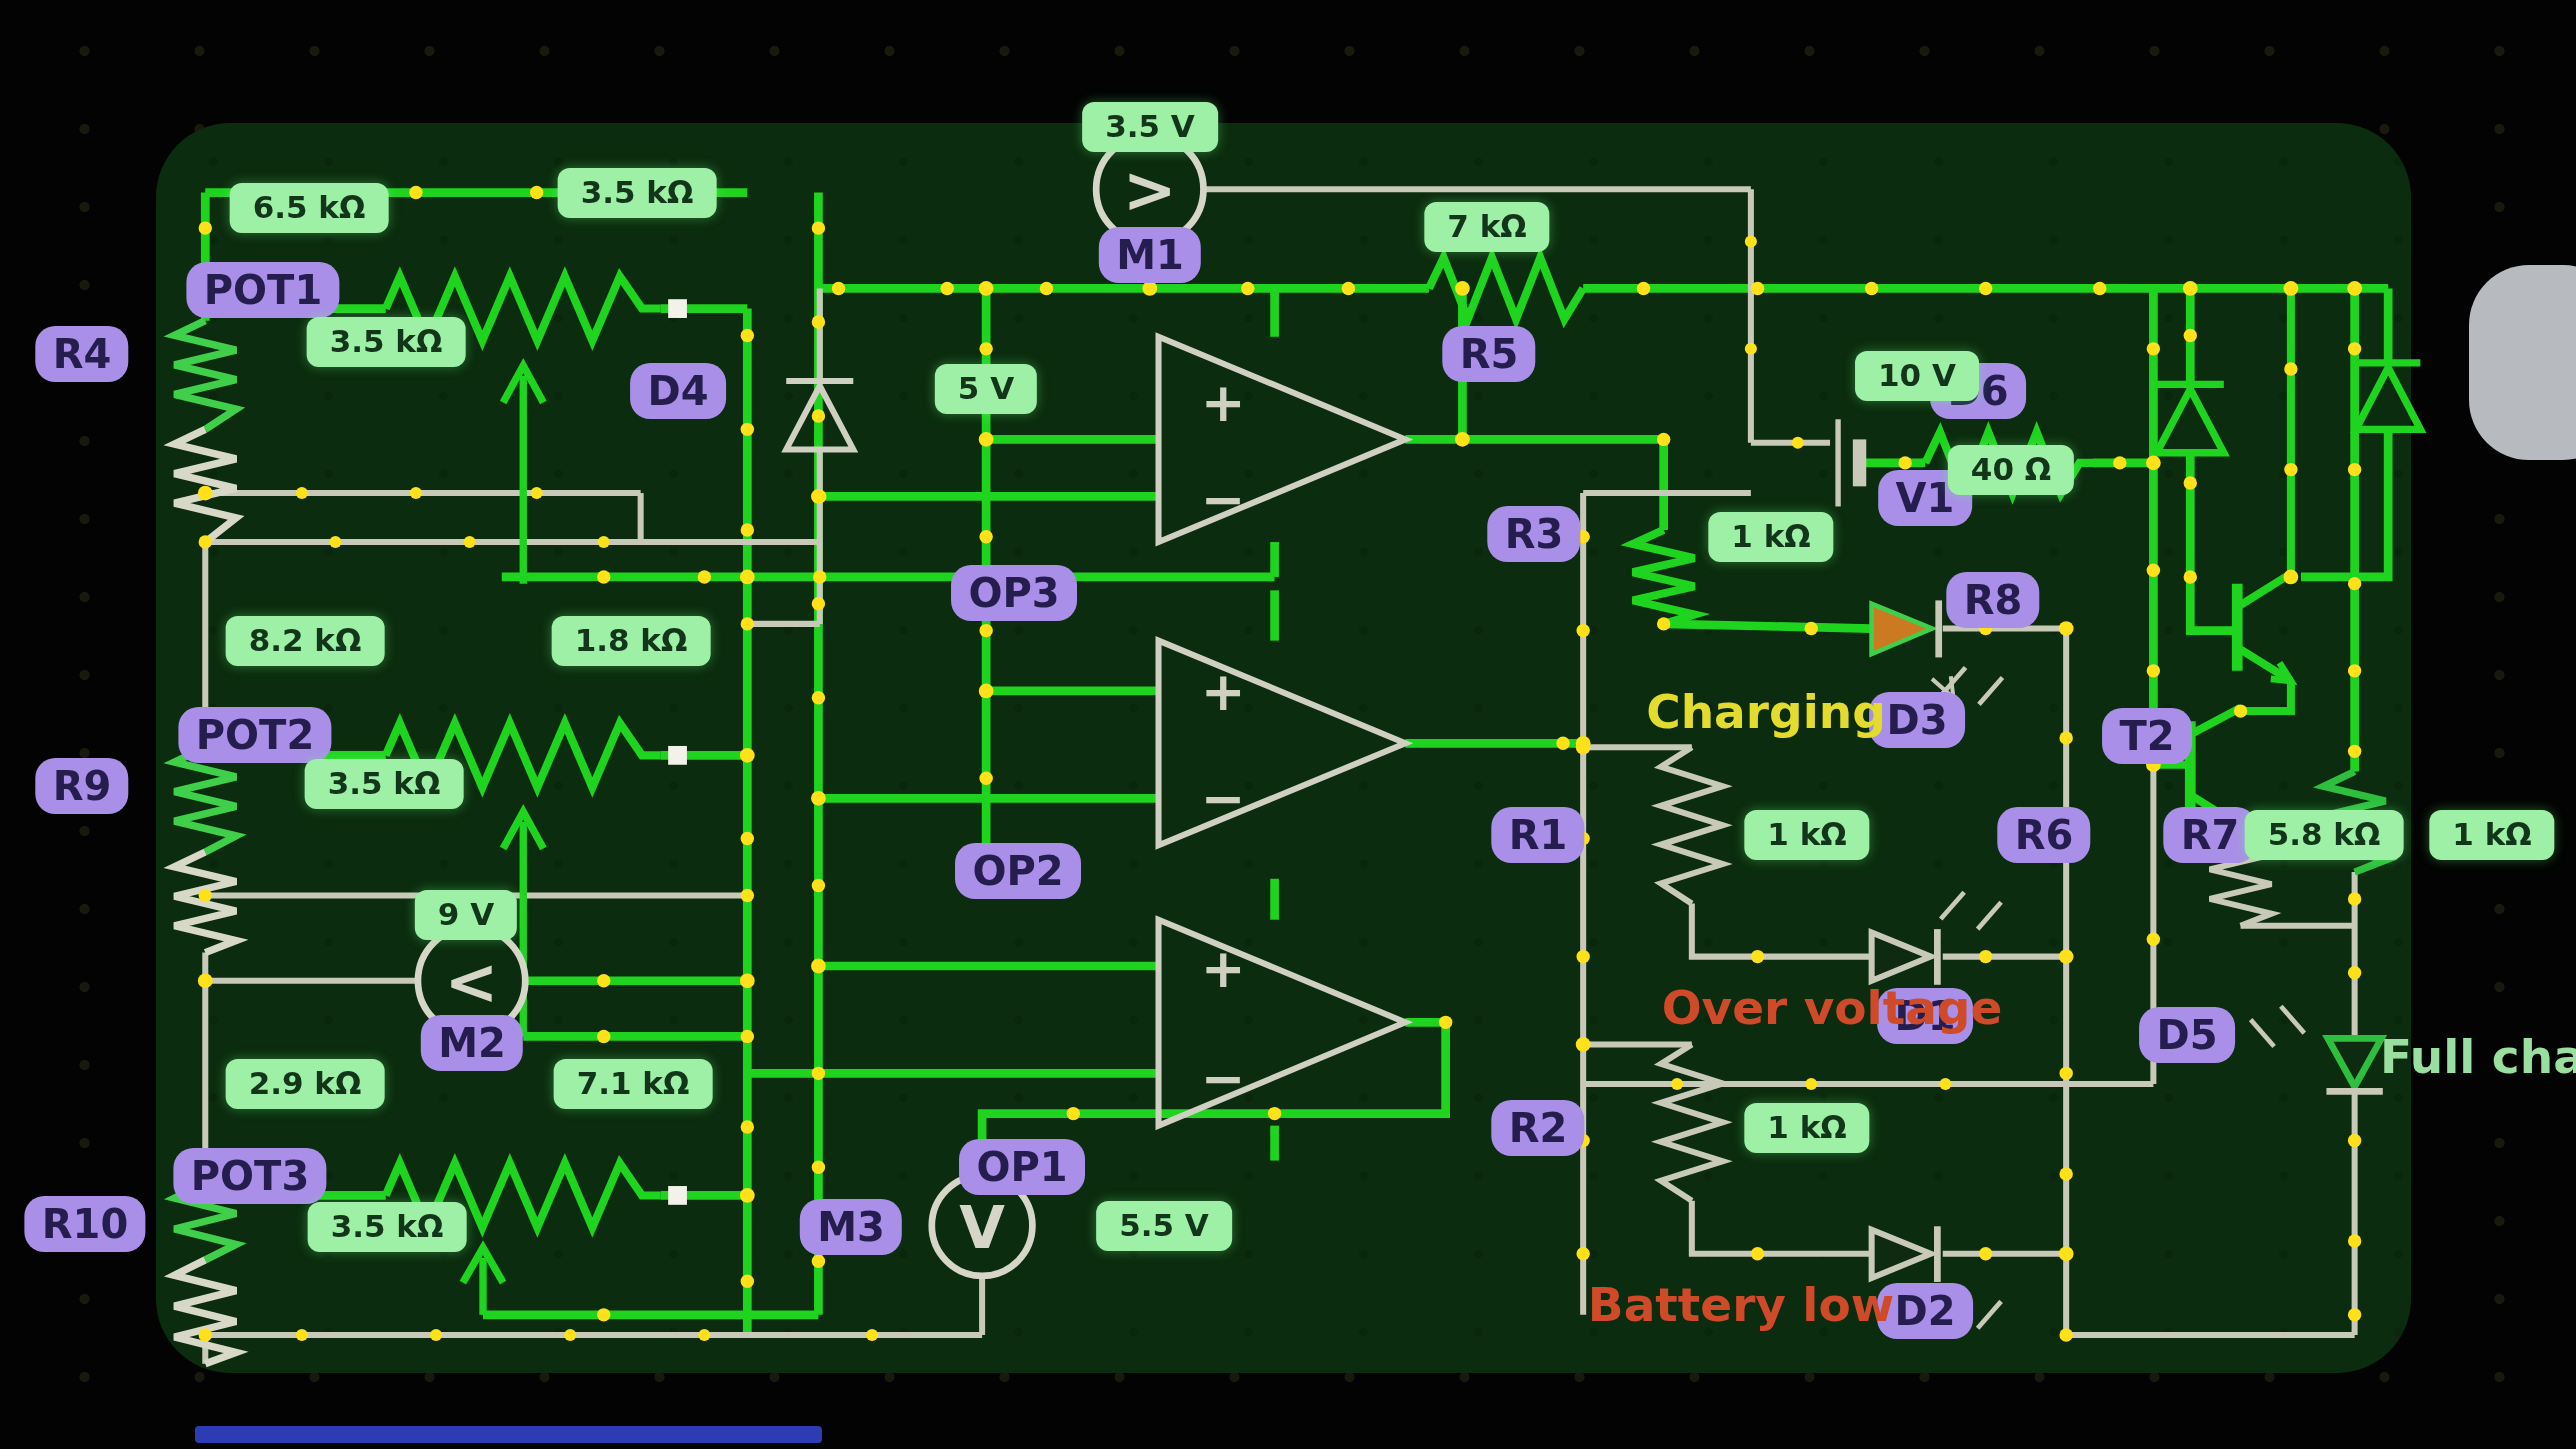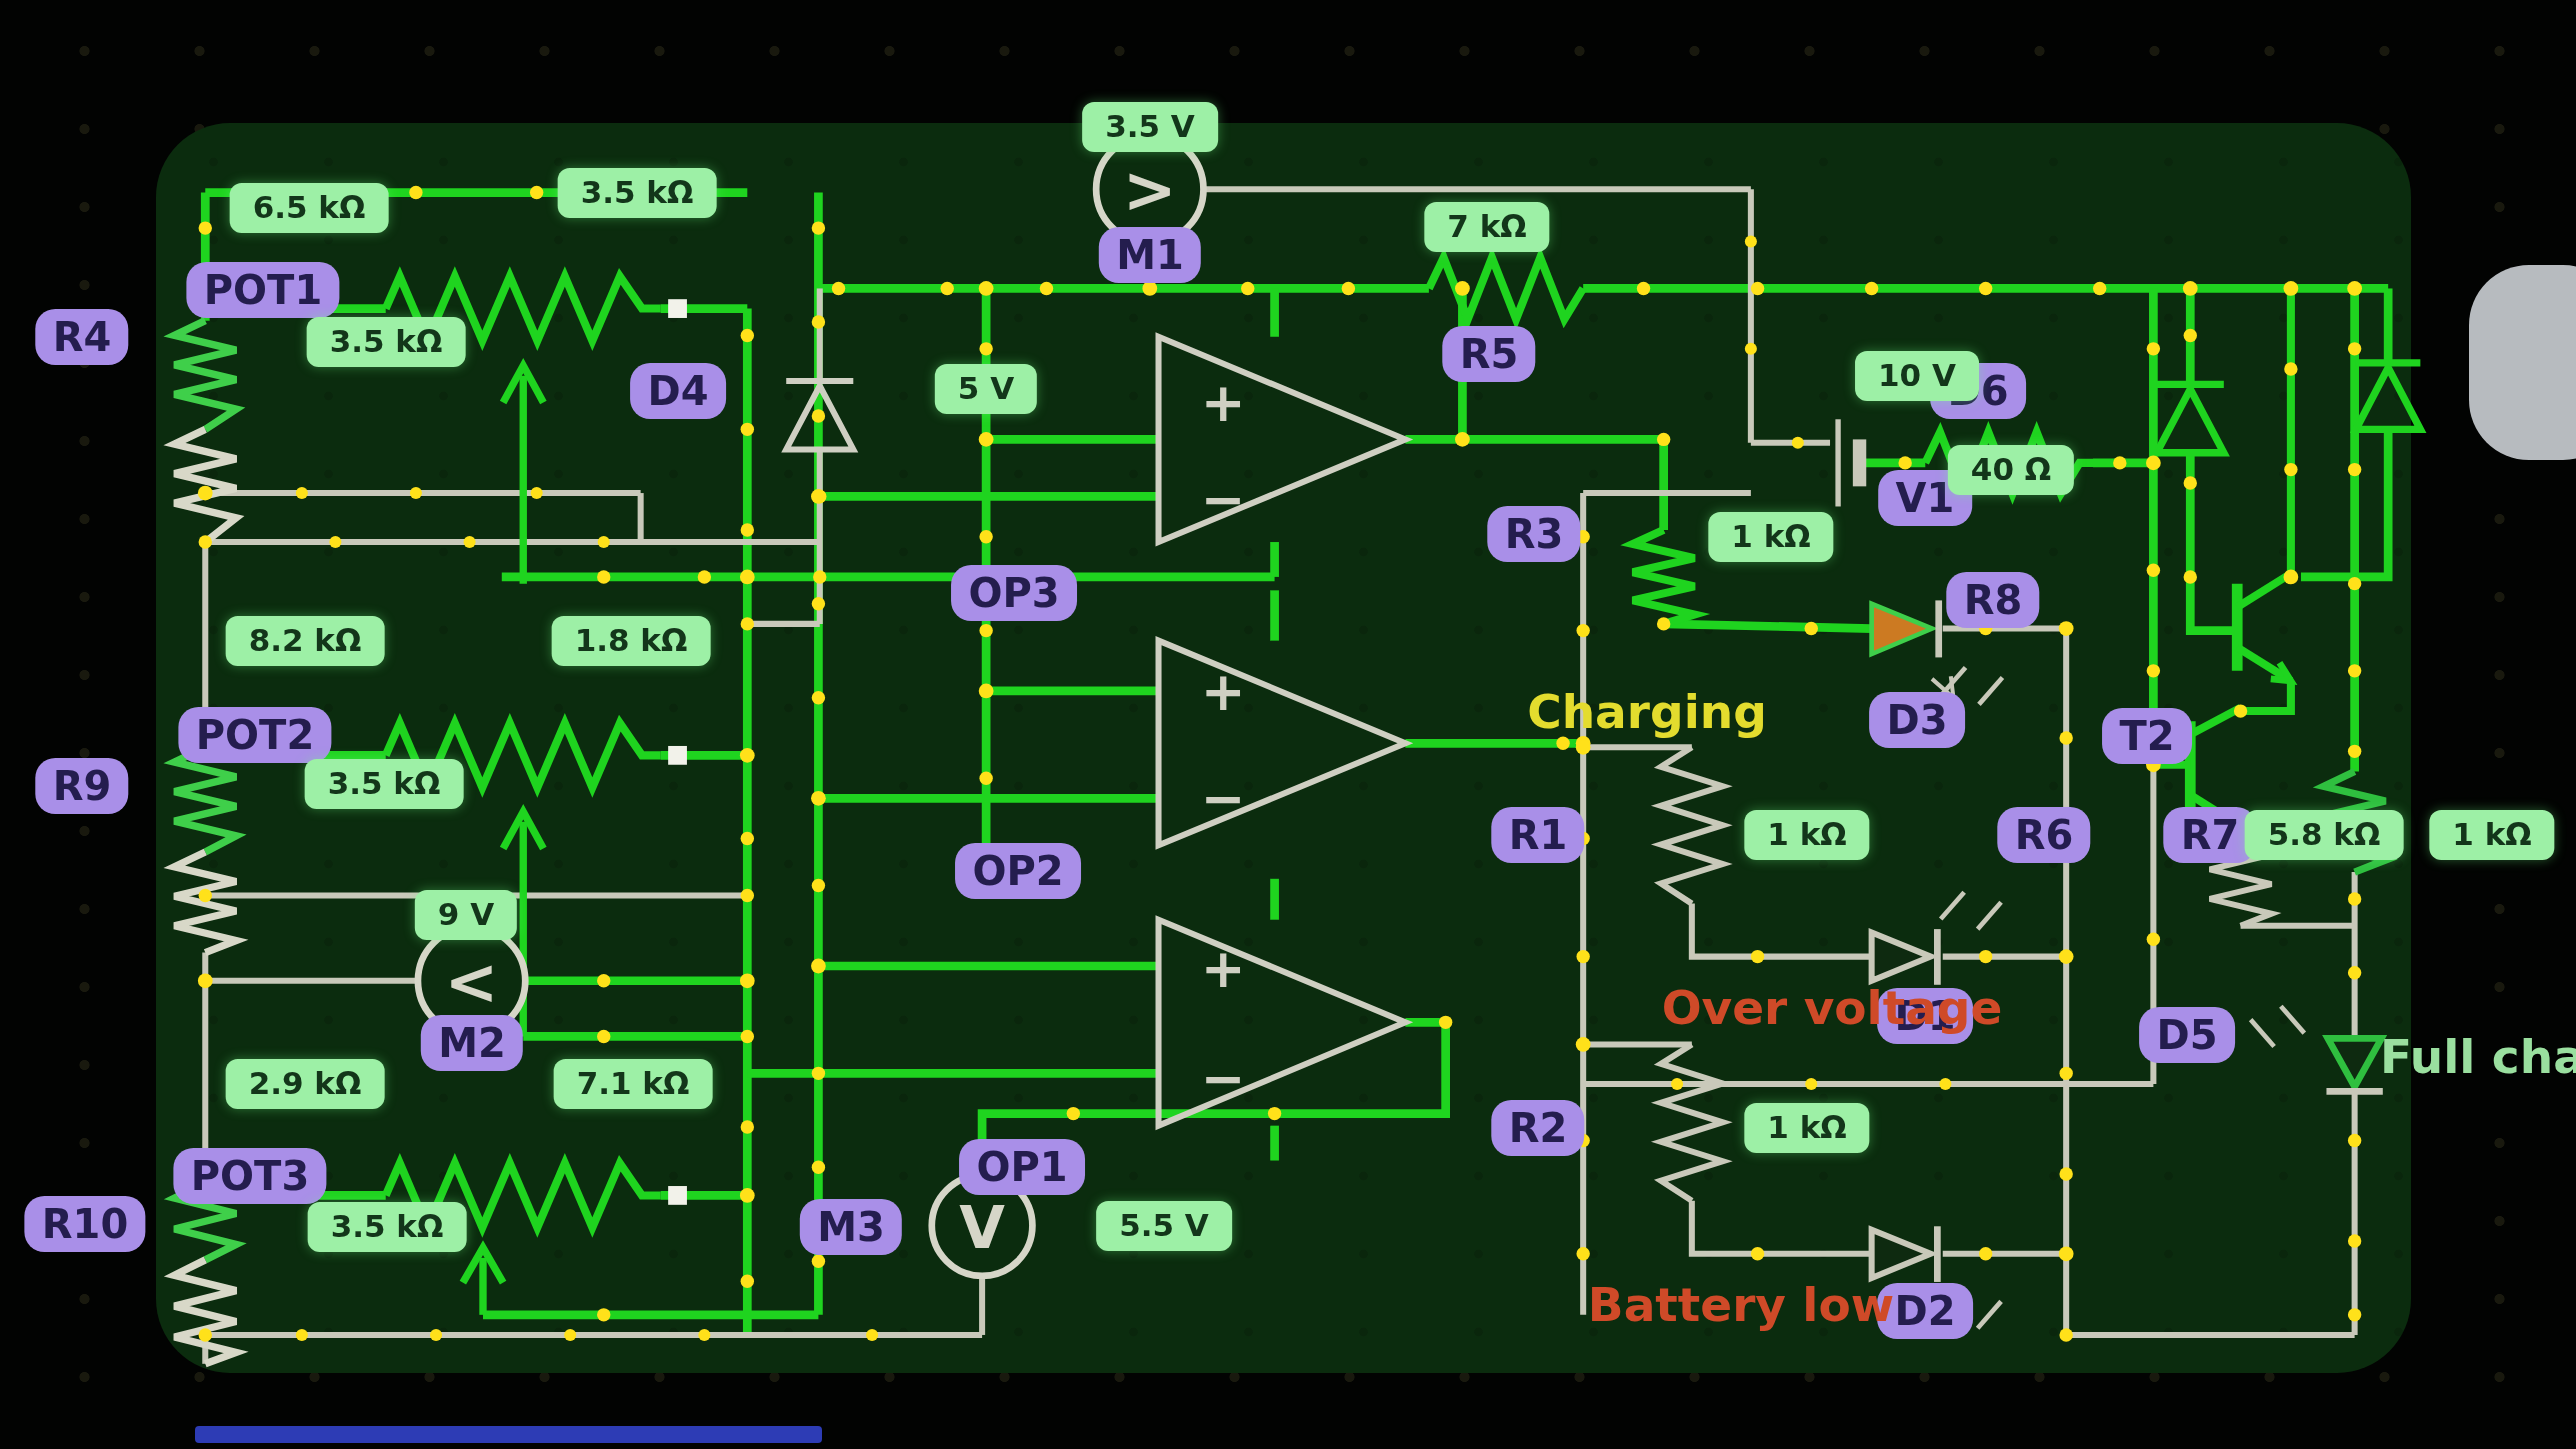--- a/index.html
+++ b/index.html
@@ -408,21 +408,21 @@
         <circle cx="2480" cy="930" r="10"></circle>
     </g>
     <g fill="#f2f2ea">
       <rect x="996" y="446" width="28" height="28"></rect>
       <rect x="996" y="1112" width="28" height="28"></rect>
       <rect x="996" y="1768" width="28" height="28"></rect>
     </g>
   </svg>
 
   <div class="pill purple" style="left:263px;top:290px">POT1</div>
-  <div class="pill purple" style="left:82px;top:337px">R4</div>
+  <div class="pill purple" style="left:82px;top:354px">R4</div>
   <div class="pill purple" style="left:678px;top:391px">D4</div>
   <div class="pill purple" style="left:1150px;top:255px">M1</div>
   <div class="pill purple" style="left:1489px;top:354px">R5</div>
   <div class="pill purple" style="left:1978px;top:391px">D6</div>
   <div class="pill purple" style="left:1925px;top:498px">V1</div>
   <div class="pill purple" style="left:1993px;top:600px">R8</div>
   <div class="pill purple" style="left:1014px;top:593px">OP3</div>
   <div class="pill purple" style="left:1534px;top:534px">R3</div>
   <div class="pill purple" style="left:255px;top:735px">POT2</div>
   <div class="pill purple" style="left:82px;top:786px">R9</div>
@@ -457,21 +457,21 @@
   <div class="pill green" style="left:466px;top:915px">9 V</div>
   <div class="pill green" style="left:305px;top:1084px">2.9 kΩ</div>
   <div class="pill green" style="left:633px;top:1084px">7.1 kΩ</div>
   <div class="pill green" style="left:387px;top:1227px">3.5 kΩ</div>
   <div class="pill green" style="left:1164px;top:1226px">5.5 V</div>
   <div class="pill green" style="left:1807px;top:835px">1 kΩ</div>
   <div class="pill green" style="left:1807px;top:1128px">1 kΩ</div>
   <div class="pill green" style="left:2324px;top:835px">5.8 kΩ</div>
   <div class="pill green" style="left:2492px;top:835px">1 kΩ</div>
 
-  <div class="annotation charging" style="left:1647px;top:711px">Charging</div>
+  <div class="annotation charging" style="left:1766px;top:711px">Charging</div>
   <div class="annotation alert" style="left:1741px;top:1304px">Battery low</div>
   <div class="annotation alert" style="left:1832px;top:1007px">Over voltage</div>
   <div class="annotation fullcharge" style="left:2380px;top:1056px">Full cha</div>
 
   <div class="fab"></div>
   <div class="progress"></div>
 </div>
 
 
 </body></html>

